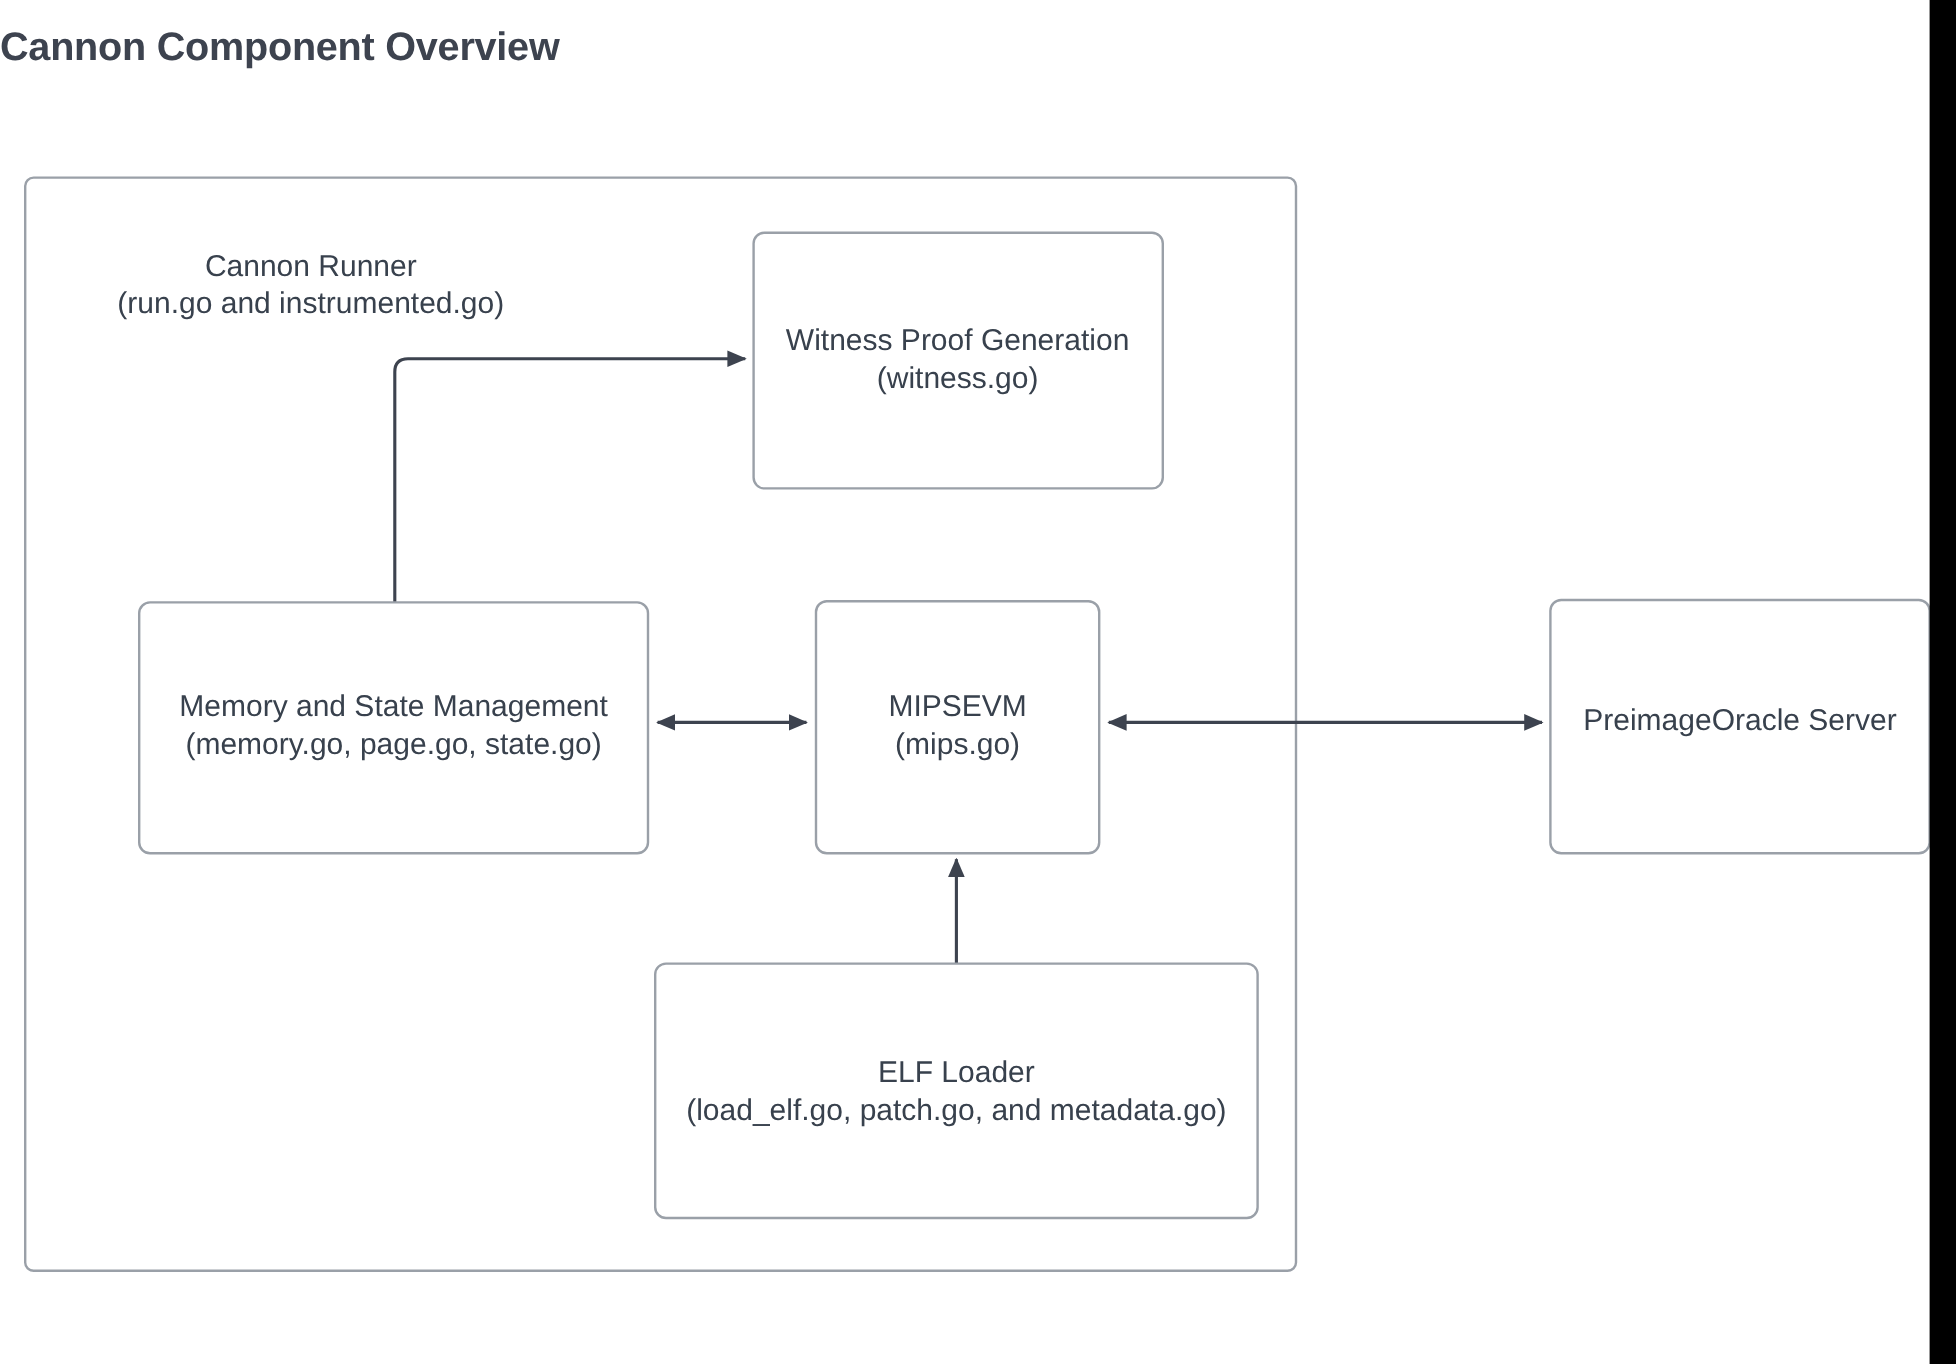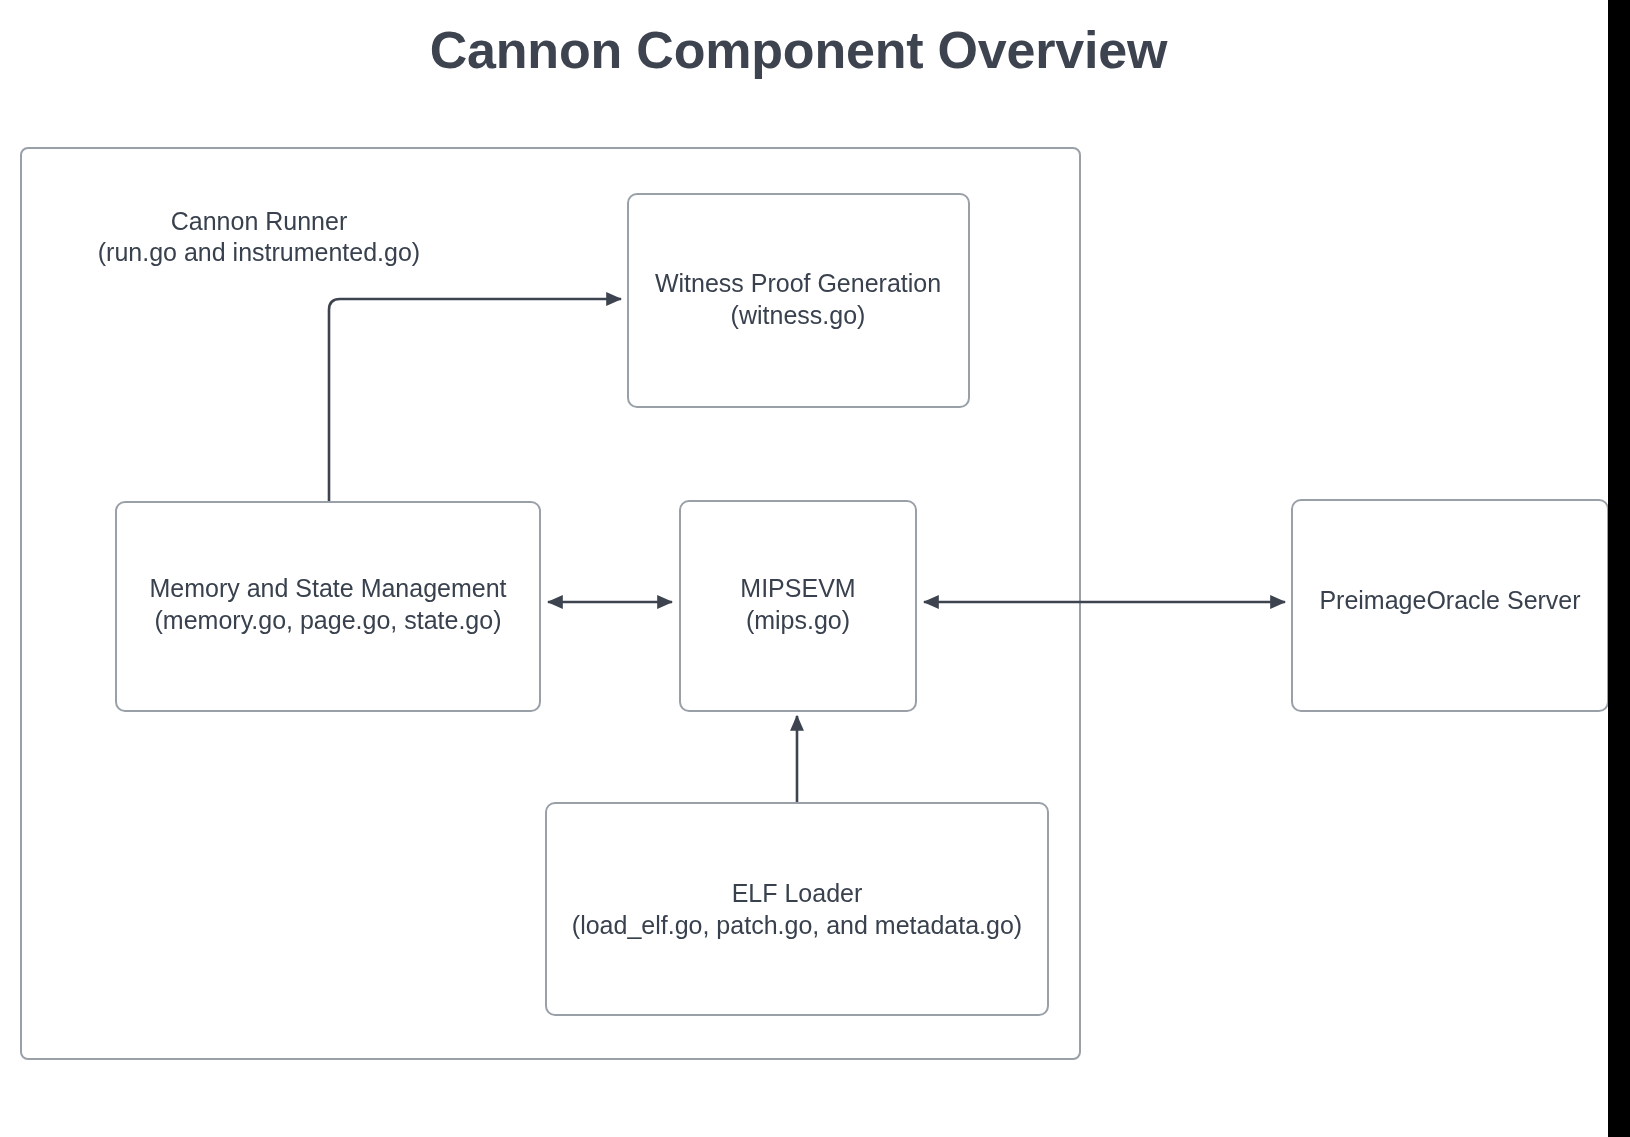--- a/index.html
+++ b/index.html
@@ -21,22 +21,21 @@
     left: 1608px;
     width: 22px;
     height: 1137px;
     background: #000000;
   }
   #title {
     position: absolute;
     left: 0;
     top: 20px;
     width: 1597px;
-    text-align: center;
-    font-size: 52px;
+    font-size: 33px;
     font-weight: bold;
     color: #3d434f;
     letter-spacing: -0.2px;
     white-space: nowrap;
   }
   svg#diagram {
     position: absolute;
     left: 0;
     top: 0;
     width: 1630px;

